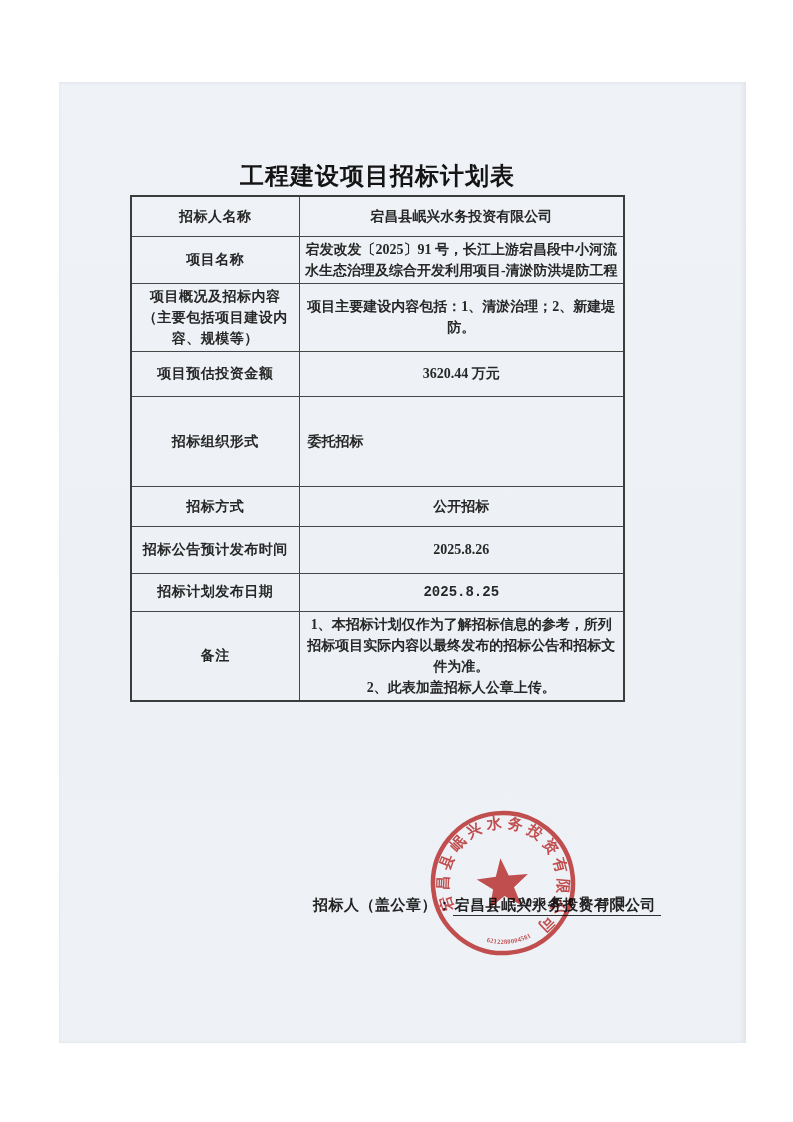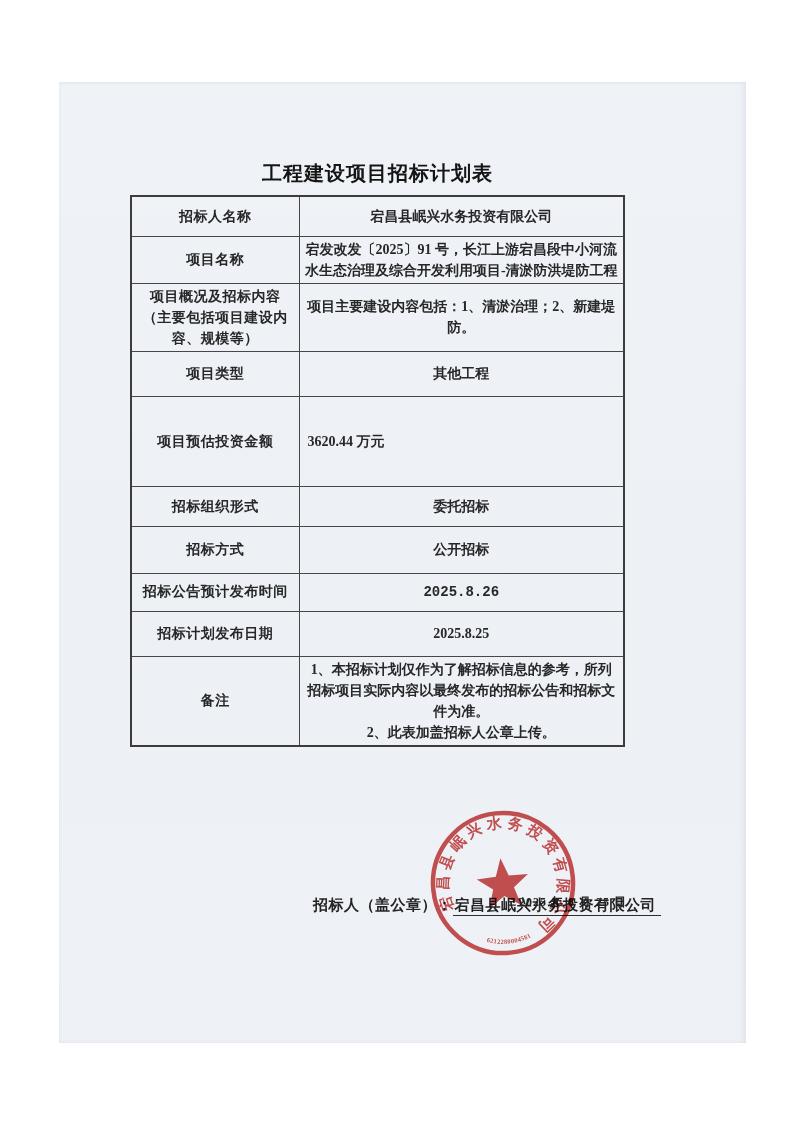--- a/index.html
+++ b/index.html
@@ -18,21 +18,21 @@
   }
   .paper {
     position: absolute; left: 59px; top: 82px;
     width: 687px; height: 961px;
     background: linear-gradient(180deg, #eff2f7 0%, #edf1f6 55%, #eef1f5 100%);
     box-shadow: inset -3px 0 4px rgba(120,130,150,0.10), inset 1px 1px 3px rgba(120,130,150,0.05);
   }
   .doc-title {
     position: absolute; left: 71px; top: 78px; width: 495px;
     text-align: center;
-    font-size: 20px; font-weight: bold; color: #141414;
+    font-size: 24px; font-weight: bold; color: #141414;
     letter-spacing: 1px;
   }
   table.tender {
     position: absolute; left: 71px; top: 113px;
     width: 495px;
     border-collapse: collapse;
     table-layout: fixed;
     border: 2px solid #3c3c3c;
   }
   table.tender td {
@@ -114,24 +114,20 @@
         </tr>
         <tr>
           <td class="lbl">项目名称</td>
           <td class="val">宕发改发〔2025〕91 号，长江上游宕昌段中小河流水生态治理及综合开发利用项目-清淤防洪堤防工程</td>
         </tr>
         <tr>
           <td class="lbl">项目概况及招标内容（主要包括项目建设内容、规模等）</td>
           <td class="val">项目主要建设内容包括：1、清淤治理；2、新建堤防。</td>
         </tr>
         <tr>
-          <td class="lbl">项目类型</td>
-          <td class="val">其他工程</td>
-        </tr>
-        <tr>
           <td class="lbl">项目预估投资金额</td>
           <td class="val">3620.44 万元</td>
         </tr>
         <tr>
           <td class="lbl">招标组织形式</td>
           <td class="val">委托招标</td>
         </tr>
         <tr>
           <td class="lbl">招标方式</td>
           <td class="val">公开招标</td>

